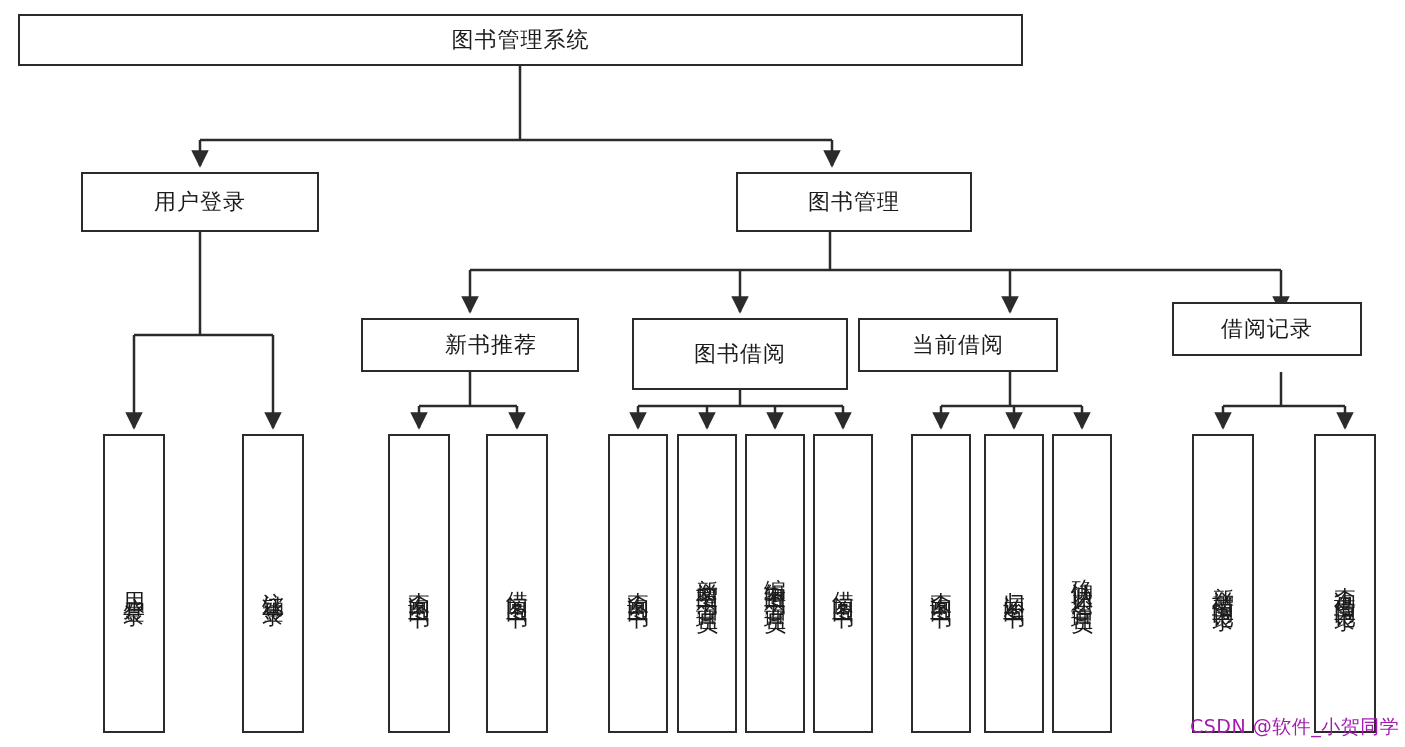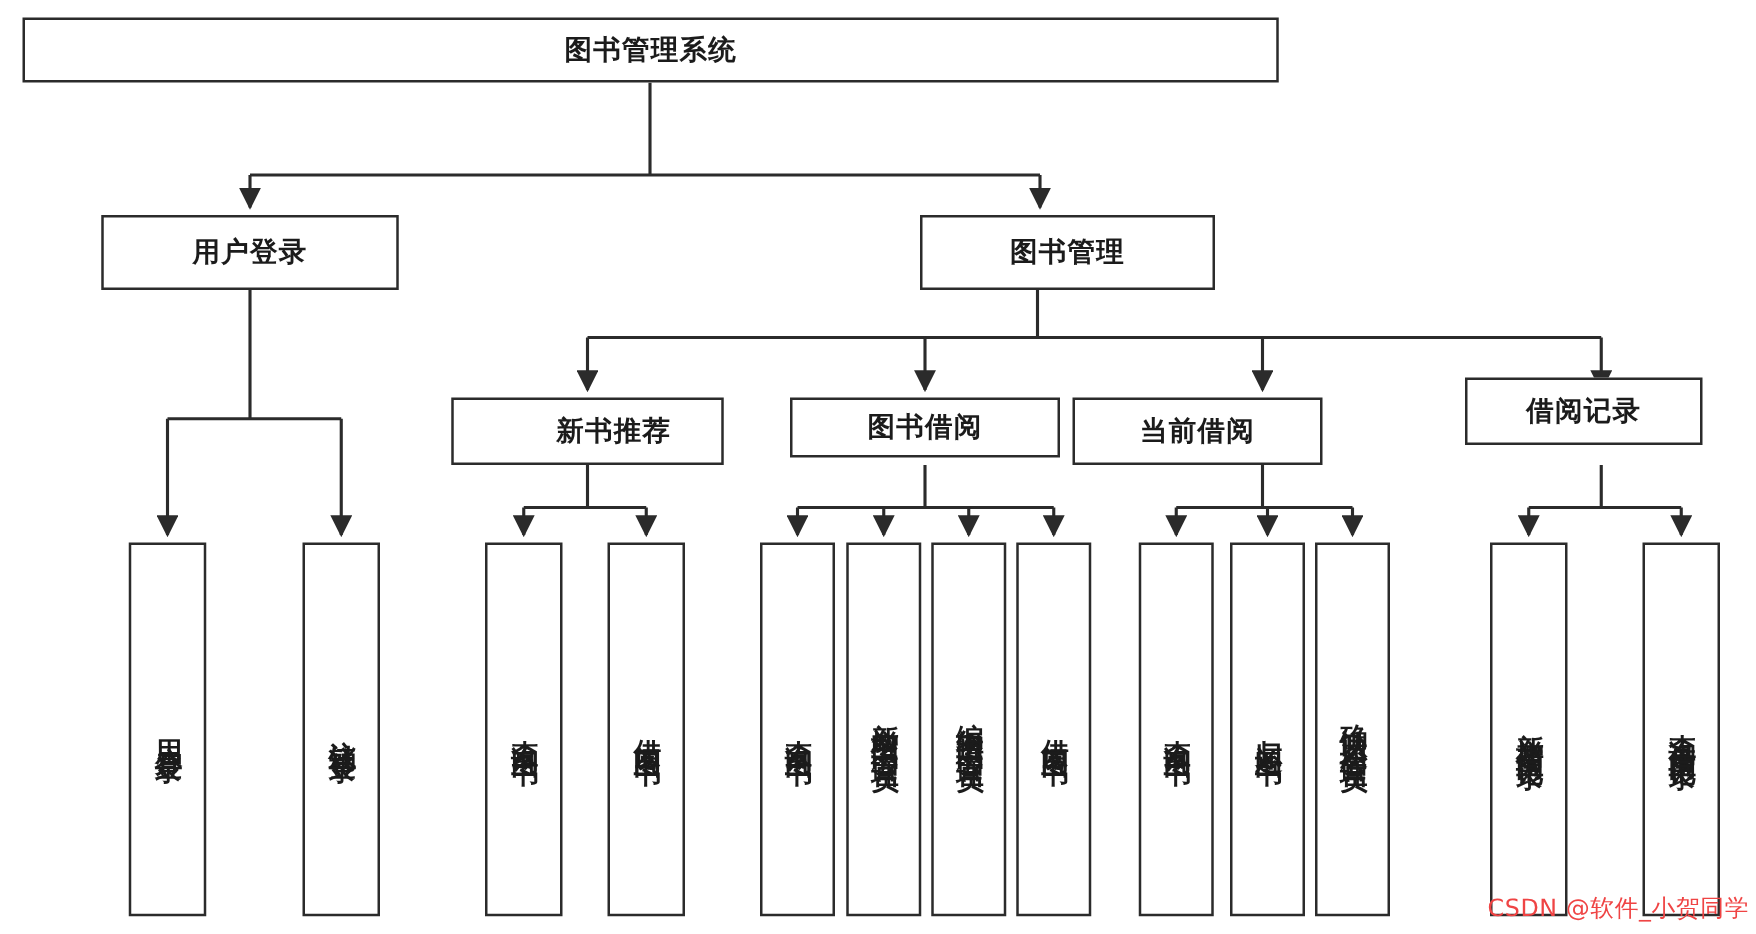--- a/index.html
+++ b/index.html
@@ -27,42 +27,41 @@
   }
   .node {
     position: absolute;
     box-sizing: border-box;
     border: 2px solid #2b2b2b;
     background: #ffffff;
     display: flex;
     align-items: center;
     justify-content: center;
     color: #1b1b1b;
-    font-weight: bold;
   }
   .node-h {
     font-size: 22px;
     letter-spacing: 1px;
     white-space: nowrap;
   }
   .node-v {
     font-size: 22px;
   }
   .node-v .vtext {
     writing-mode: vertical-rl;
     text-orientation: upright;
     letter-spacing: 5px;
     line-height: 1;
     white-space: nowrap;
     text-align: center;
   }
   .watermark {
     position: absolute;
     font-size: 19px;
-    color: #ef4444;
+    color: #a21caf;
     white-space: nowrap;
     letter-spacing: 0.5px;
   }
 </style>
 </head>
 <body>
 
 <div id="canvas">
 
   <svg id="wires" viewBox="0 0 1405 747" xmlns="http://www.w3.org/2000/svg">
@@ -122,21 +121,21 @@
   <div class="node node-h" style="left:81px; top:172px; width:238px; height:60px;">
     <span>用户登录</span>
   </div>
   <div class="node node-h" style="left:712px; top:172px; width:236px; height:60px;margin-left:24px;">
     <span>图书管理</span>
   </div>
 
   <div class="node node-h" style="left:361px; top:318px; width:218px; height:54px;padding-left:42px;">
     <span>新书推荐</span>
   </div>
-  <div class="node node-h" style="left:632px; top:318px; width:216px; height:48px;">
+  <div class="node node-h" style="left:632px; top:318px; width:216px; height:72px;">
     <span>图书借阅</span>
   </div>
   <div class="node node-h" style="left:858px; top:318px; width:200px; height:54px;">
     <span>当前借阅</span>
   </div>
   <div class="node node-h" style="left:1172px; top:302px; width:190px; height:54px;">
     <span>借阅记录</span>
   </div>
 
   <div class="node node-v" style="left:103px; top:434px; width:62px; height:299px;">

